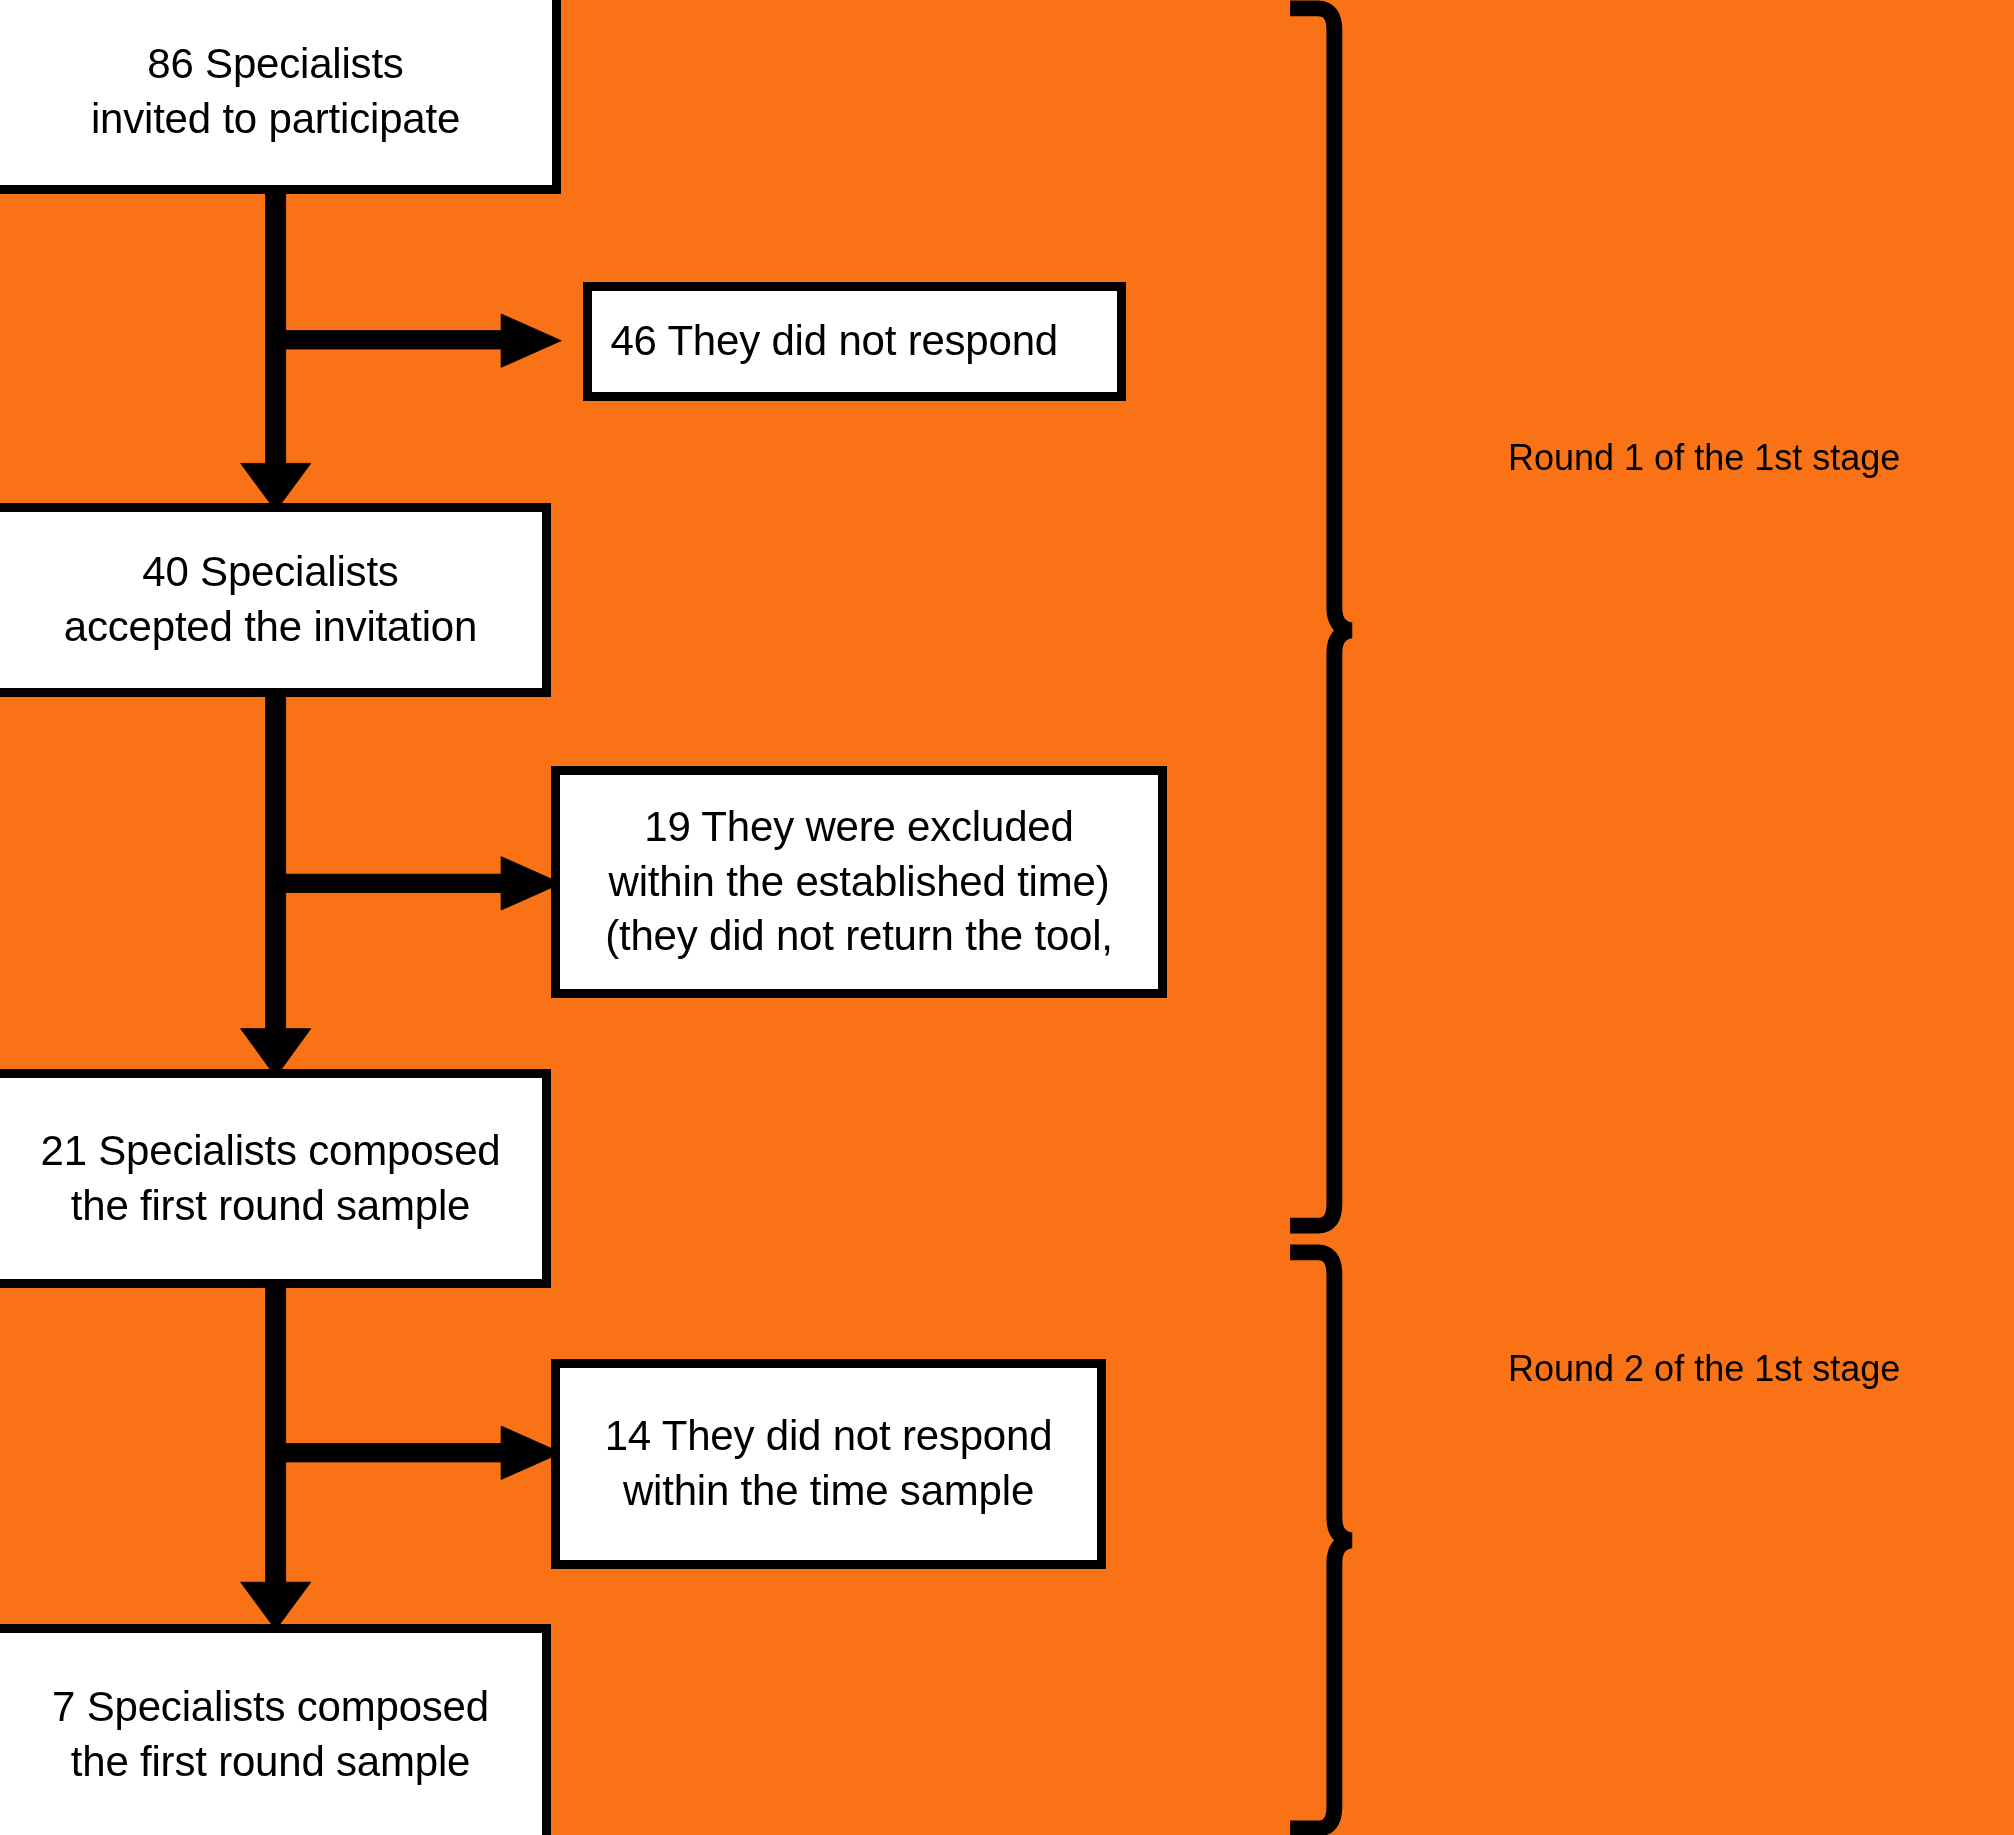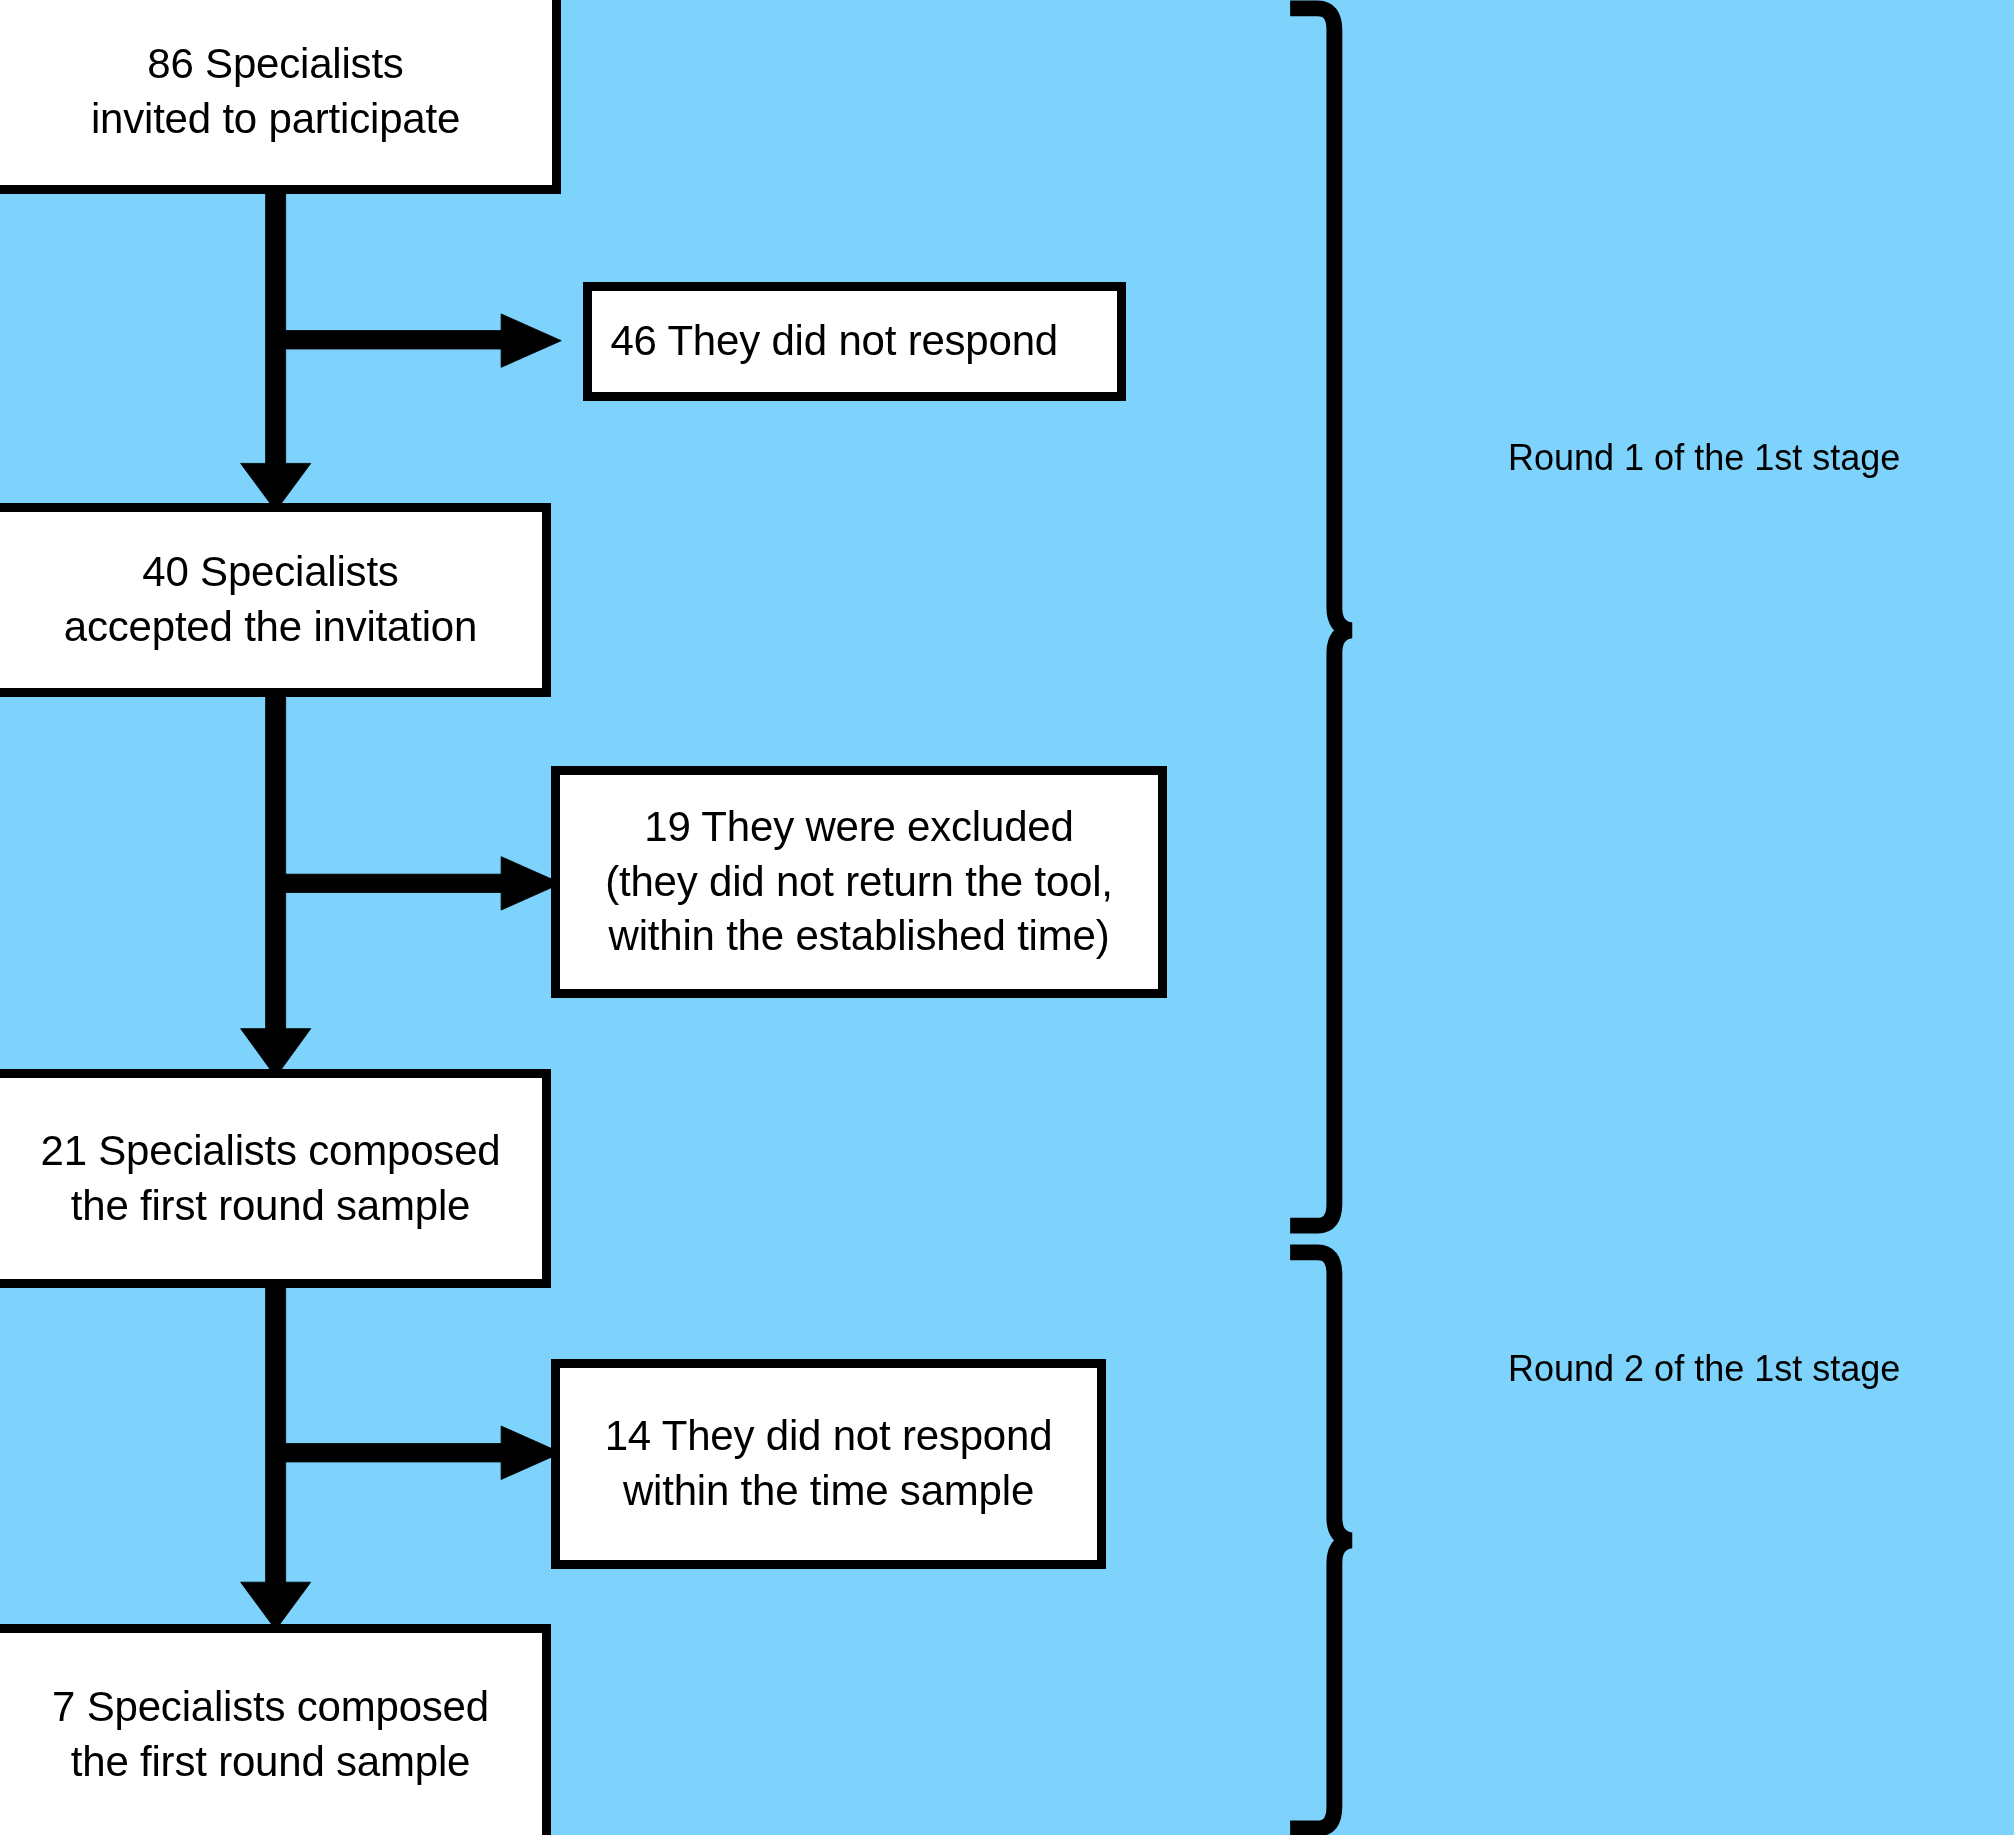--- a/index.html
+++ b/index.html
@@ -4,21 +4,21 @@
 <style>
   html, body {
     margin: 0;
     padding: 0;
     background: #ffffff;
   }
   #canvas {
     position: relative;
     width: 2015px;
     height: 1836px;
-    background: #7dd3fc;
+    background: #f97316;
     overflow: hidden;
     font-family: "Liberation Sans", sans-serif;
   }
 
   
   .flow-box {
     position: absolute;
     box-sizing: border-box;
     border: 9.2px solid #000000;
     background: #ffffff;
@@ -116,22 +116,22 @@
     <span class="line">46 They did not respond</span>
   </div>
 
   <div class="flow-box align-center" style="left:-10px; top:503px; width:561px; height:194px;">
     <span class="line">40 Specialists</span>
     <span class="line">accepted the invitation</span>
   </div>
 
   <div class="flow-box align-center" style="left:551px; top:766px; width:616px; height:232px;">
     <span class="line">19 They were excluded</span>
+    <span class="line">within the established time)</span>
     <span class="line">(they did not return the tool,</span>
-    <span class="line">within the established time)</span>
   </div>
 
   <div class="flow-box align-center" style="left:-10px; top:1069px; width:561px; height:219px;">
     <span class="line">21 Specialists composed</span>
     <span class="line">the first round sample</span>
   </div>
 
   <div class="flow-box align-center" style="left:551px; top:1359px; width:555px; height:210px;">
     <span class="line">14 They did not respond</span>
     <span class="line">within the time sample</span>

